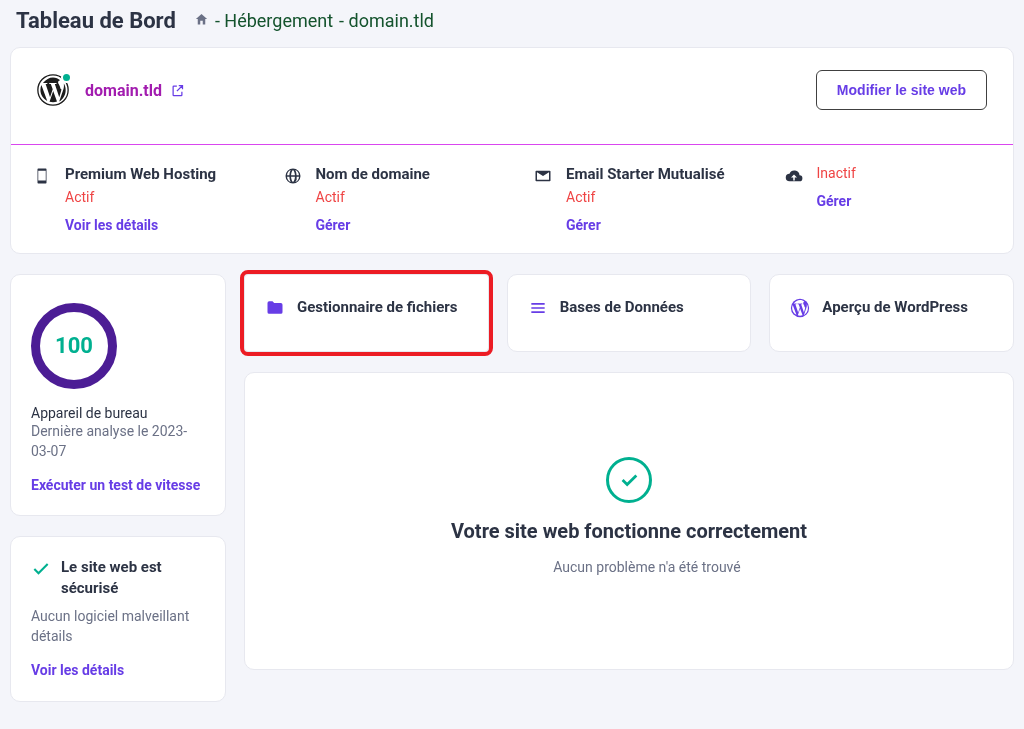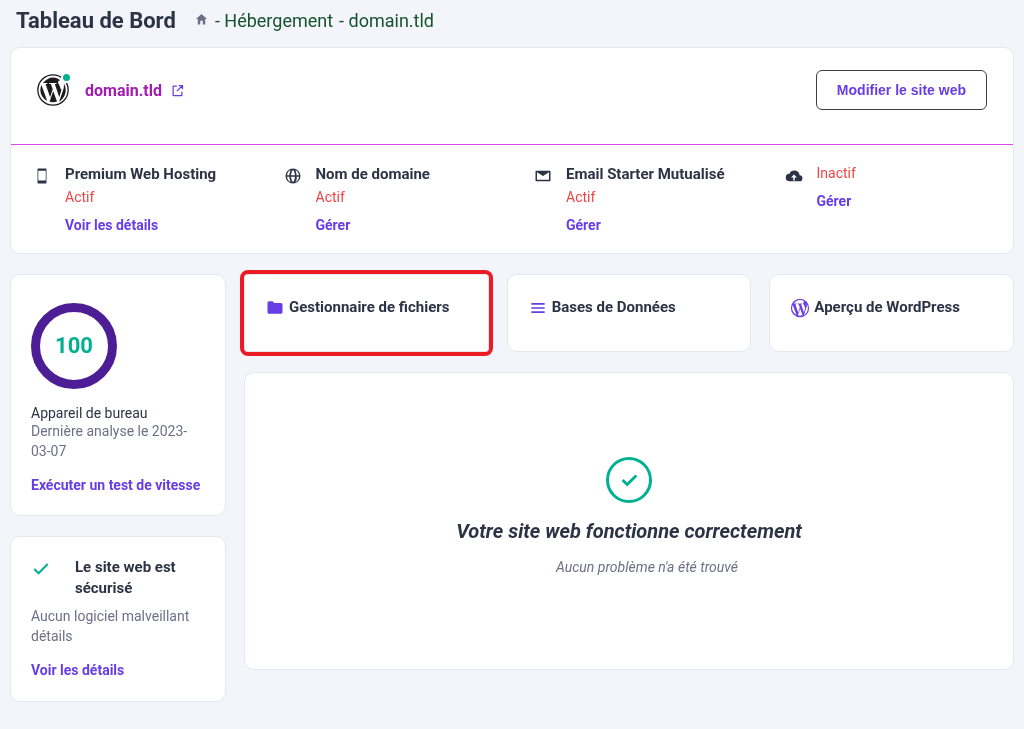--- a/index.html
+++ b/index.html
@@ -108,55 +108,54 @@
     display: flex; align-items: center; justify-content: center;
     font-weight: 700; font-size: 22px; color: #00b090;
     margin: 8px 0 16px 0;
   }
   .muted { color: #6b7186; font-size: 14px; line-height: 1.45; }
   .dark { color: #2c3344; font-size: 14px; }
   .link {
     color: #673de6; font-weight: 700; font-size: 14px; cursor: pointer;
     display: inline-block; margin-top: 14px; line-height: 1.45;
   }
-  .secure-head { display: flex; gap: 24px; align-items: flex-start; }
+  .secure-head { display: flex; gap: 10px; align-items: flex-start; }
   .secure-head svg { width: 20px; height: 20px; stroke: #00b090; fill: none; stroke-width: 2.5; flex-shrink:0; margin-top:2px; }
   .secure-title { font-weight: 700; font-size: 15px; line-height: 1.35; }
   .tiles {
     display: grid;
     grid-template-columns: repeat(3, 1fr);
     gap: 18px;
   }
   .tile {
     background: #fff;
     border: 1px solid #e7e8ef;
     border-radius: 10px;
     padding: 22px 20px;
     display: flex;
-    gap: 4px;
+    gap: 12px;
     align-items: flex-start;
     cursor: pointer;
     min-height: 78px;
   }
   .tile svg { width: 20px; height: 20px; fill: #673de6; flex-shrink: 0; margin-top: 1px;}
   .tile-label { font-weight: 700; font-size: 15px; color: #2c3344; line-height: 1.35; }
   .tile.highlight {
     outline: 4px solid #ec1c24;
     border-radius: 4px;
   }
   .status-card {
     background: #fff;
     border: 1px solid #e7e8ef;
     border-radius: 10px;
     padding: 84px 20px 94px 20px;
     display: flex;
     flex-direction: column;
     align-items: center;
     gap: 16px;
-    font-style: italic;
   }
   .check-circle {
     width: 46px; height: 46px; border: 3px solid #00b090; border-radius: 50%;
     display: flex; align-items: center; justify-content: center;
   }
   .check-circle svg { width: 22px; height: 22px; stroke: #00b090; fill: none; stroke-width: 3; }
   .status-title { font-weight: 700; font-size: 20px; color: #2c3344; }
   .status-sub { color: #6b7186; font-size: 14px; margin-left: 36px; }
 </style>
 </head>

